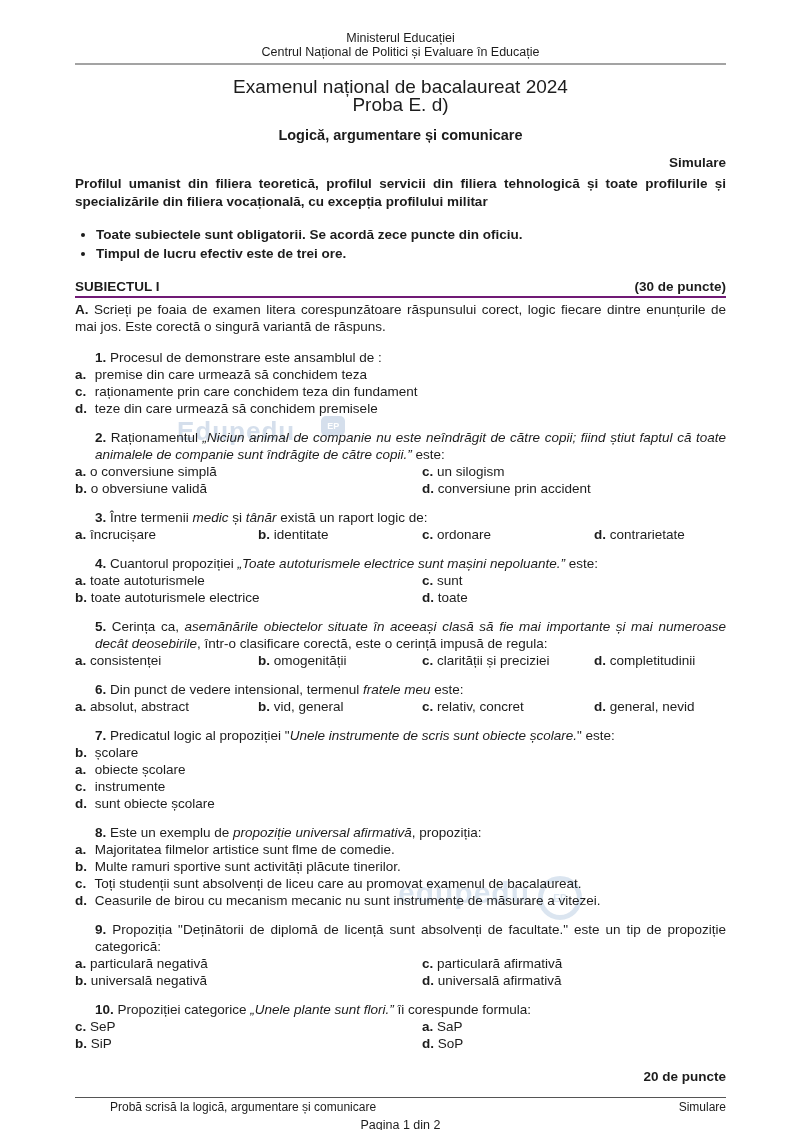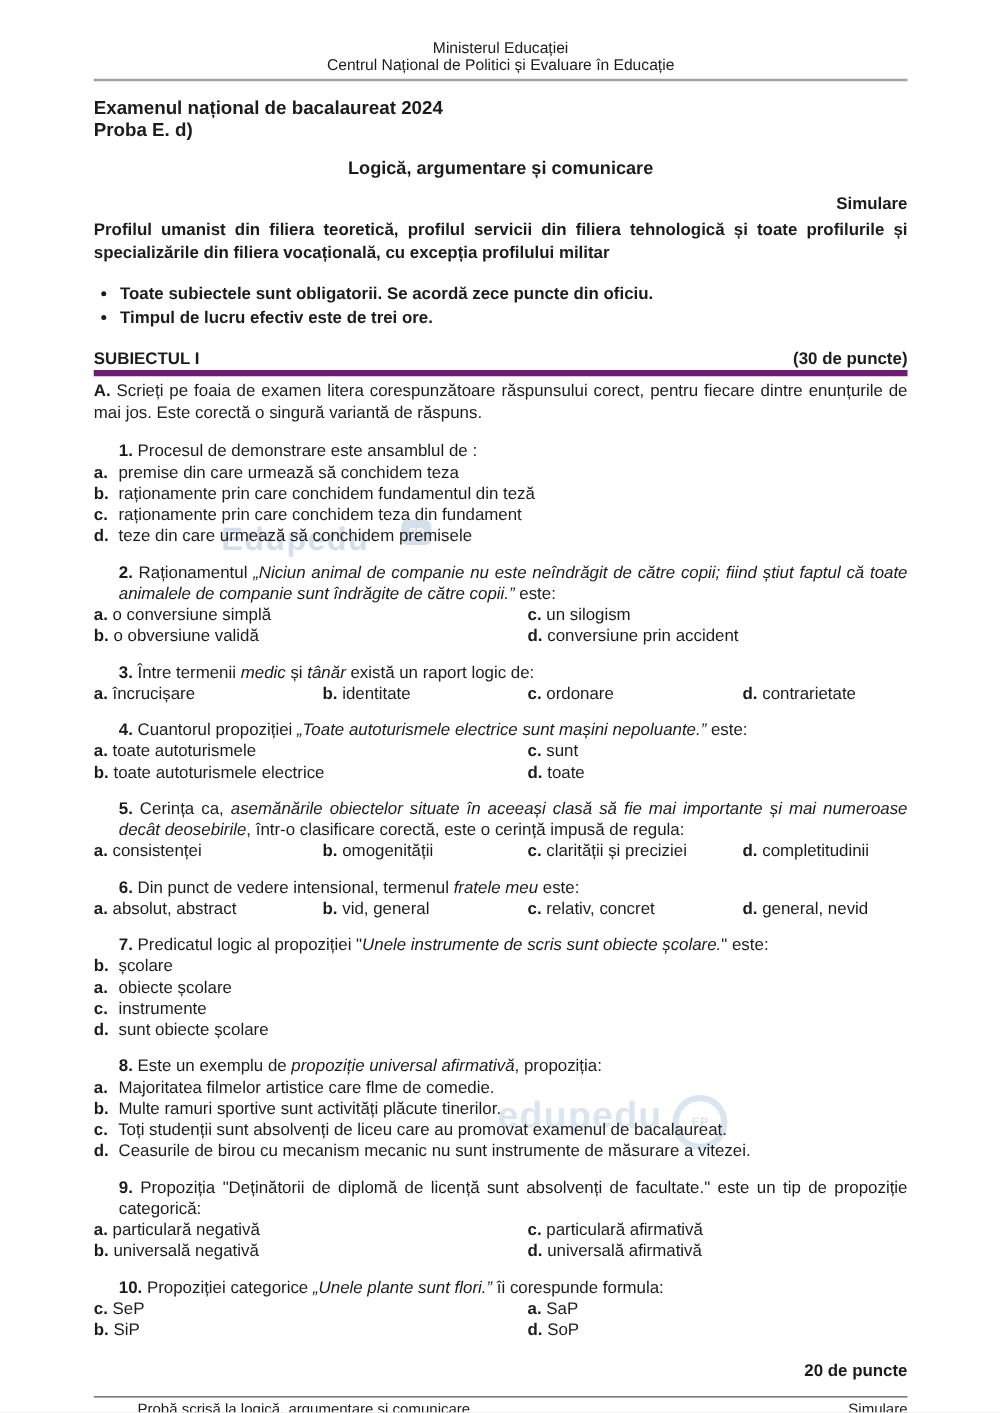--- a/index.html
+++ b/index.html
@@ -11,29 +11,29 @@
     font-family:"Liberation Sans", sans-serif;
     color:#1c1c1c;
     overflow:hidden;
     box-sizing:border-box;
     padding:31px 74px 0 75px;
   }
   .content{position:relative;z-index:1;}
   
   .doc-header{text-align:center;font-size:12.5px;line-height:14px;}
   .header-rule{height:2px;background:#a3a3a3;margin-top:4px;}
-  .title-block{font-weight:bold;font-size:15px;line-height:18px;margin-top:13px;}
+  .title-block{text-align:center;font-weight:normal;font-size:19px;line-height:18px;margin-top:13px;}
   .subject-title{text-align:center;font-weight:bold;font-size:14.5px;margin-top:13px;}
   .session-right{text-align:right;font-weight:bold;font-size:13.5px;margin-top:12px;}
   .profile-par{font-size:13.5px;line-height:18px;text-align:justify;margin-top:5px;font-weight:bold;}
   
   .bullets{margin:4px 0 0 0;padding:0 0 0 21px;}
   .bullets li{font-weight:bold;font-size:13.5px;line-height:19px;}
   
-  .section-line{display:flex;justify-content:space-between;border-bottom:5px solid #701a75;
+  .section-line{display:flex;justify-content:space-between;border-bottom:2px solid #701a75;
     font-weight:bold;font-size:13.5px;line-height:17px;margin-top:15px;padding-bottom:1px;}
   .intro-par{font-size:13.5px;line-height:17.5px;text-align:justify;margin-top:3px;}
   
   .questions{margin-top:9px;}
   .question{margin-top:12px;}
   .question:first-child{margin-top:0;}
   .q-text{margin:0;padding-left:20px;font-size:13.5px;line-height:17px;text-align:justify;}
   .q-text i{font-style:italic;}
   .options{font-size:13.5px;line-height:17px;}
   .options .opt b{font-weight:bold;}
@@ -93,28 +93,27 @@
     <ul class="bullets">
       <li>Toate subiectele sunt obligatorii. Se acordă zece puncte din oficiu.</li>
       <li>Timpul de lucru efectiv este de trei ore.</li>
     </ul>
 
     <div class="section-line">
       <span>SUBIECTUL I</span>
       <span>(30 de puncte)</span>
     </div>
 
-    <p class="intro-par"><b>A.</b> <span>Scrieți pe foaia de examen litera corespunzătoare răspunsului corect, pentru fiecare dintre enunțurile de mai jos. Este corectă o singură variantă de răspuns.</span></p>
+    <p class="intro-par"><b>A.</b> <span>Scrieți pe foaia de examen litera corespunzătoare răspunsului corect, logic fiecare dintre enunțurile de mai jos. Este corectă o singură variantă de răspuns.</span></p>
 
     <div class="questions">
         <div class="question">
           <p class="q-text"><b>1. </b><span>Procesul de demonstrare este ansamblul de :</span></p>
           <div class="options stack">
             <span class="opt"><b>a.</b><span> premise din care urmează să conchidem teza</span></span>
-            <span class="opt"><b>b.</b><span> raționamente prin care conchidem fundamentul din teză</span></span>
             <span class="opt"><b>c.</b><span> raționamente prin care conchidem teza din fundament</span></span>
             <span class="opt"><b>d.</b><span> teze din care urmează să conchidem premisele</span></span>
           </div>
         </div>
         <div class="question">
           <p class="q-text"><b>2. </b><span>Raționamentul </span><i>„Niciun animal de companie nu este neîndrăgit de către copii; fiind știut faptul că toate animalele de companie sunt îndrăgite de către copii.”</i><span> este:</span></p>
           <div class="options cols2">
             <span class="opt"><b>a.</b><span> o conversiune simplă</span></span>
             <span class="opt"><b>c.</b><span> un silogism</span></span>
             <span class="opt"><b>b.</b><span> o obversiune validă</span></span>
@@ -162,21 +161,21 @@
           <div class="options stack">
             <span class="opt"><b>b.</b><span> școlare</span></span>
             <span class="opt"><b>a.</b><span> obiecte școlare</span></span>
             <span class="opt"><b>c.</b><span> instrumente</span></span>
             <span class="opt"><b>d.</b><span> sunt obiecte școlare</span></span>
           </div>
         </div>
         <div class="question">
           <p class="q-text"><b>8. </b><span>Este un exemplu de </span><i>propoziție universal afirmativă</i><span>, propoziția:</span></p>
           <div class="options stack">
-            <span class="opt"><b>a.</b><span> Majoritatea filmelor artistice care flme de comedie.</span></span>
+            <span class="opt"><b>a.</b><span> Majoritatea filmelor artistice sunt flme de comedie.</span></span>
             <span class="opt"><b>b.</b><span> Multe ramuri sportive sunt activități plăcute tinerilor.</span></span>
             <span class="opt"><b>c.</b><span> Toți studenții sunt absolvenți de liceu care au promovat examenul de bacalaureat.</span></span>
             <span class="opt"><b>d.</b><span> Ceasurile de birou cu mecanism mecanic nu sunt instrumente de măsurare a vitezei.</span></span>
           </div>
         </div>
         <div class="question">
           <p class="q-text"><b>9. </b><span>Propoziția "Deținătorii de diplomă de licență sunt absolvenți de facultate." este un tip de propoziție categorică:</span></p>
           <div class="options cols2">
             <span class="opt"><b>a.</b><span> particulară negativă</span></span>
             <span class="opt"><b>c.</b><span> particulară afirmativă</span></span>

